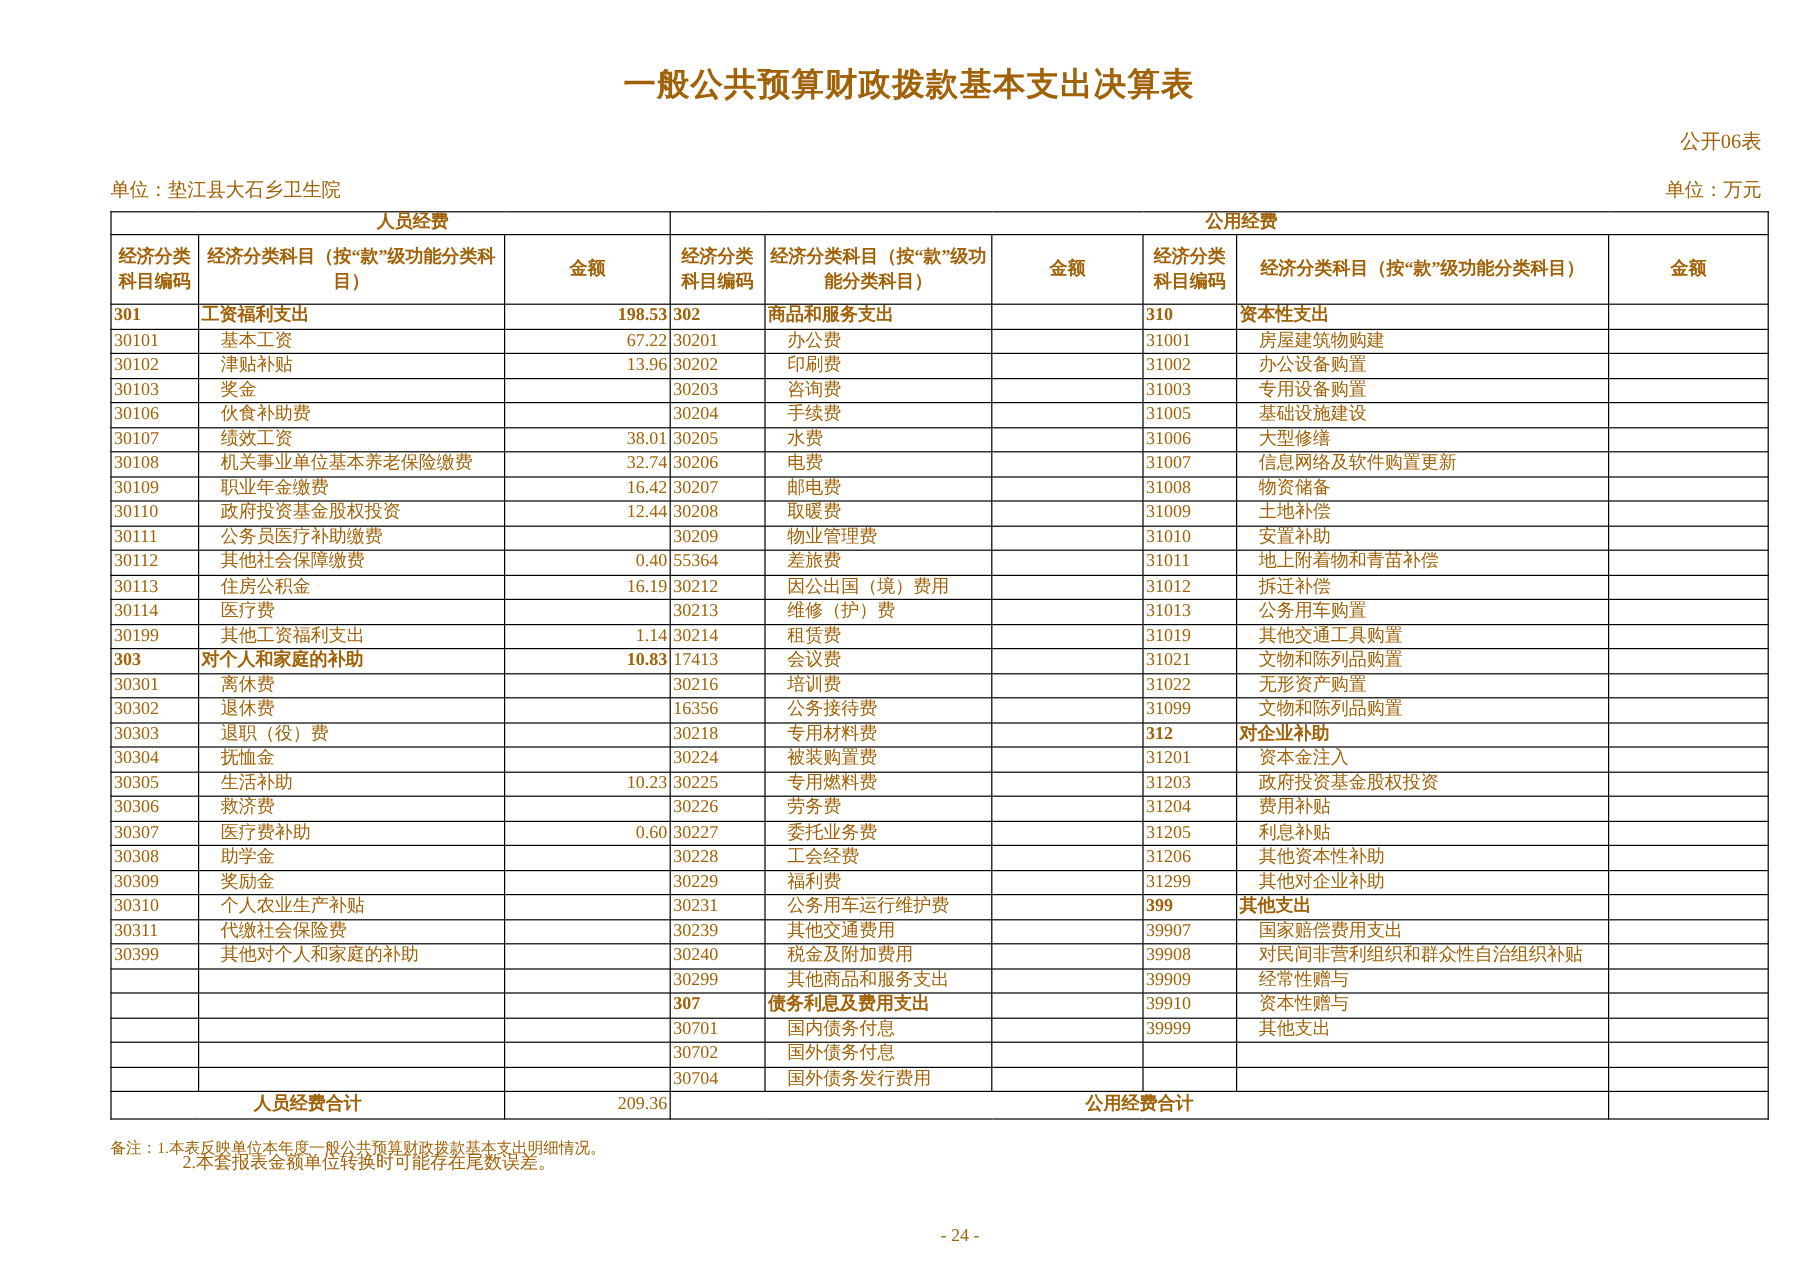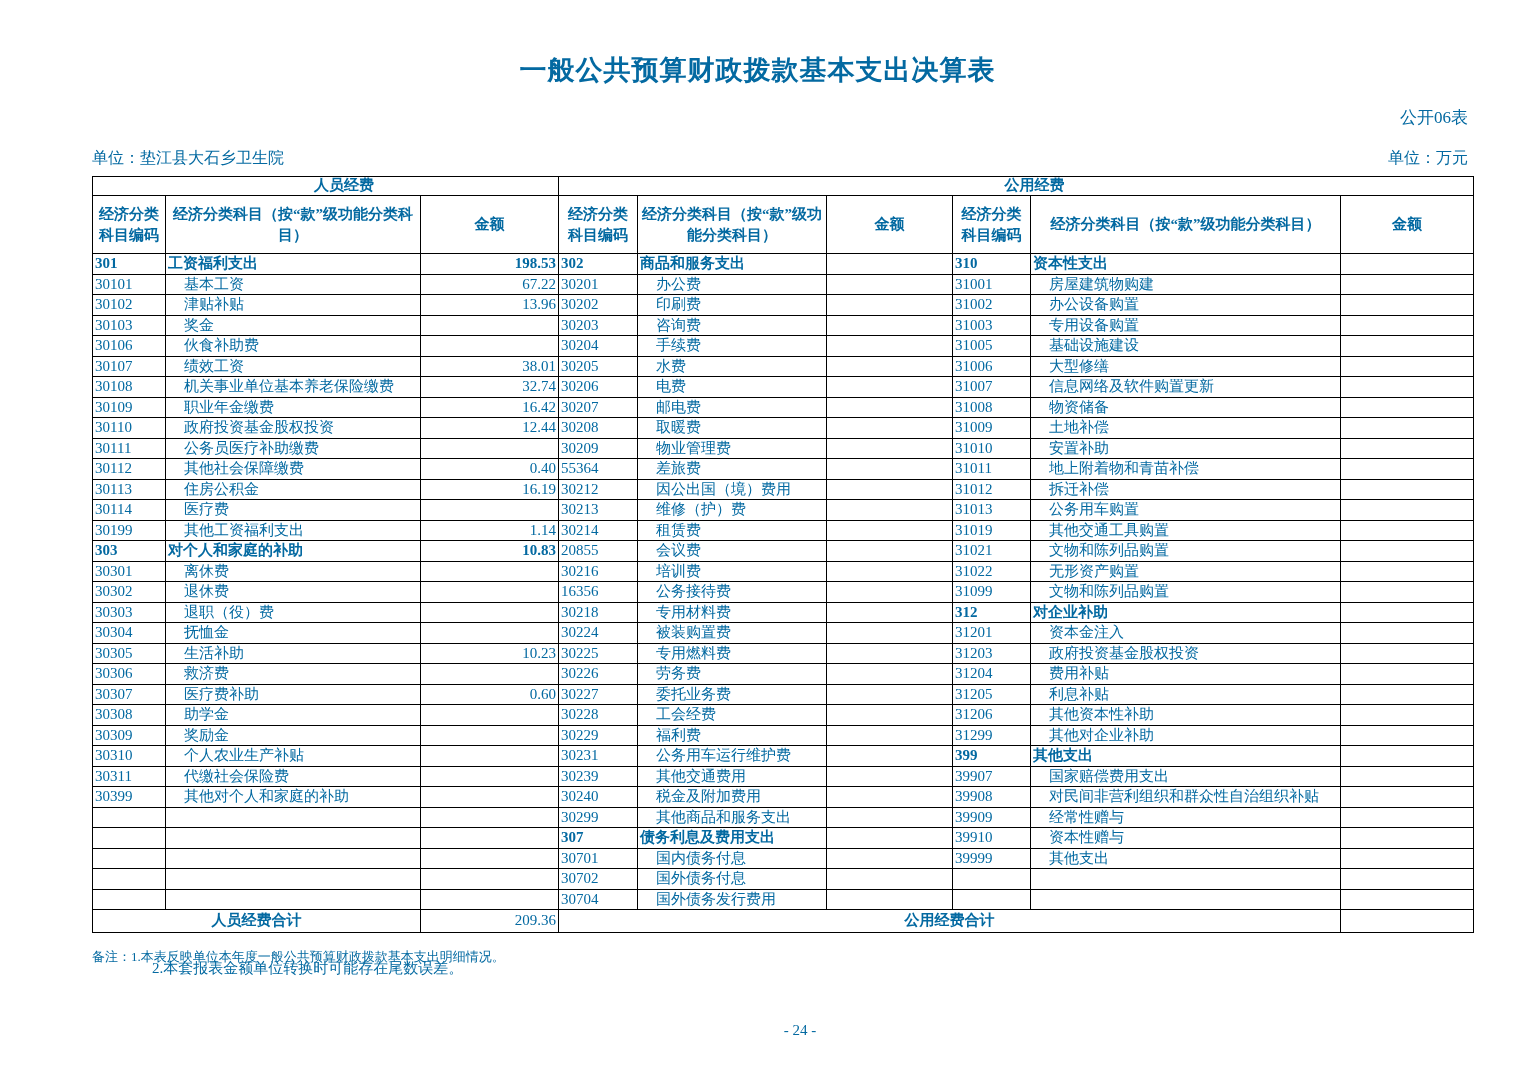--- a/index.html
+++ b/index.html
@@ -1,18 +1,18 @@
 <!DOCTYPE html>
 <html><head>
 <meta charset="utf-8">
 <style>
   html,body { margin:0; padding:0; background:#e8e8e8; }
   .page {
     position:relative; width:1515px; height:1069px; background:#ffffff;
-    font-family:"Liberation Serif","DejaVu Serif",serif; color:#0369a1;
+    font-family:"Liberation Serif","DejaVu Serif",serif; color:#a16207;
     overflow:hidden; margin:0 auto;
   }
   .title {
     position:absolute; top:52px; left:0; width:100%;
     text-align:center; font-size:27px; font-weight:bold; letter-spacing:1px;
   }
   .table-code {
     position:absolute; top:106px; right:47px; font-size:17px;text-align:center;
   }
   .meta-left  { position:absolute; top:148px; left:92px;  font-size:16px; }
@@ -233,21 +233,21 @@
           <td class="name sub">租赁费</td>
           <td class="amt"></td>
           <td class="code">31019</td>
           <td class="name sub">其他交通工具购置</td>
           <td class="amt"></td>
         </tr>
         <tr>
           <td class="code sec">303</td>
           <td class="name sec">对个人和家庭的补助</td>
           <td class="amt sec">10.83</td>
-          <td class="code">20855</td>
+          <td class="code">17413</td>
           <td class="name sub">会议费</td>
           <td class="amt"></td>
           <td class="code">31021</td>
           <td class="name sub">文物和陈列品购置</td>
           <td class="amt"></td>
         </tr>
         <tr>
           <td class="code">30301</td>
           <td class="name sub">离休费</td>
           <td class="amt"></td>

